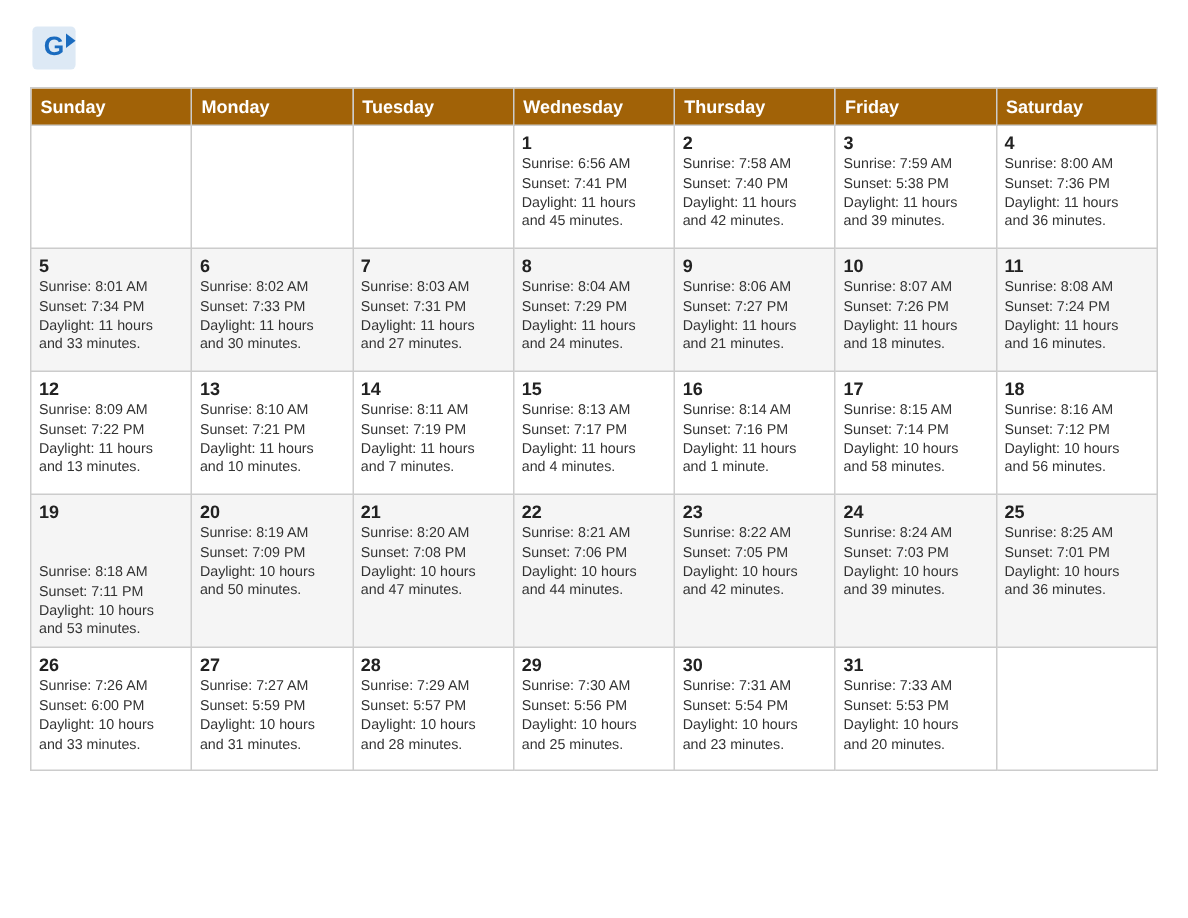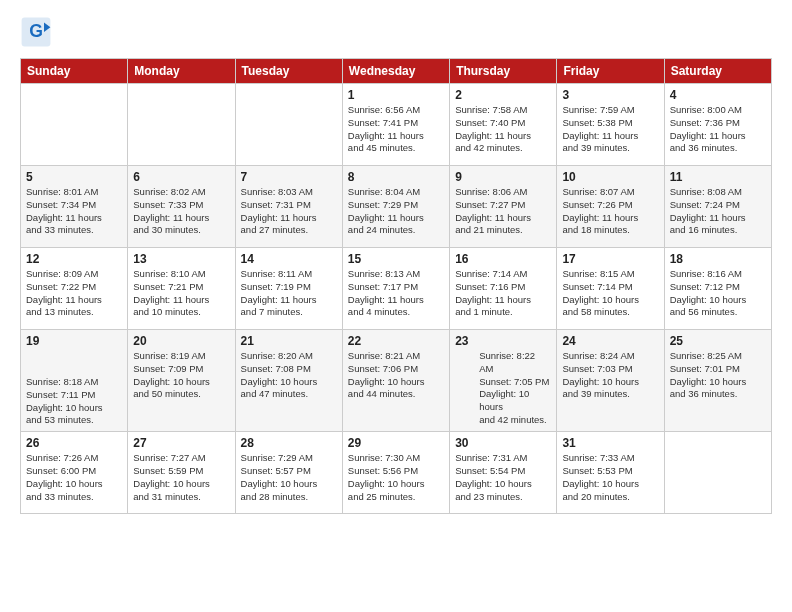--- a/index.html
+++ b/index.html
@@ -48,21 +48,21 @@
     .location {
       font-size: 15px;
       color: #555;
     }
     .calendar {
       width: 100%;
       border-collapse: collapse;
       font-size: 10px;
     }
     .calendar thead th {
-      background-color: #b91c1c;
+      background-color: #a16207;
       color: #fff;
       text-align: left;
       padding: 5px 6px;
       font-size: 12px;
       font-weight: bold;
       border: 1px solid #ccc;
     }
     .calendar tbody td {
       border: 1px solid #ccc;
       vertical-align: top;
@@ -233,21 +233,21 @@
           </td>
           <td>
             <span class="day-num">15</span>
             <div class="day-info" style="white-space: pre-line;">Sunrise: 8:13 AM
 Sunset: 7:17 PM
 Daylight: 11 hours
 and 4 minutes.</div>
           </td>
           <td>
             <span class="day-num">16</span>
-            <div class="day-info" style="white-space: pre-line;">Sunrise: 7:14 AM
+            <div class="day-info" style="white-space: pre-line;">Sunrise: 8:14 AM
 Sunset: 7:16 PM
 Daylight: 11 hours
 and 1 minute.</div>
           </td>
           <td>
             <span class="day-num">17</span>
             <div class="day-info" style="white-space: pre-line;">Sunrise: 8:15 AM
 Sunset: 7:14 PM
 Daylight: 10 hours
 and 58 minutes.</div>
@@ -284,21 +284,21 @@
           </td>
           <td>
             <span class="day-num">22</span>
             <div class="day-info" style="white-space: pre-line;">Sunrise: 8:21 AM
 Sunset: 7:06 PM
 Daylight: 10 hours
 and 44 minutes.</div>
           </td>
           <td>
             <span class="day-num">23</span>
-            <div class="day-info" style="white-space: pre-line; margin-left: 24px;">Sunrise: 8:22 AM
+            <div class="day-info" style="white-space: pre-line;">Sunrise: 8:22 AM
 Sunset: 7:05 PM
 Daylight: 10 hours
 and 42 minutes.</div>
           </td>
           <td>
             <span class="day-num">24</span>
             <div class="day-info" style="white-space: pre-line;">Sunrise: 8:24 AM
 Sunset: 7:03 PM
 Daylight: 10 hours
 and 39 minutes.</div>

